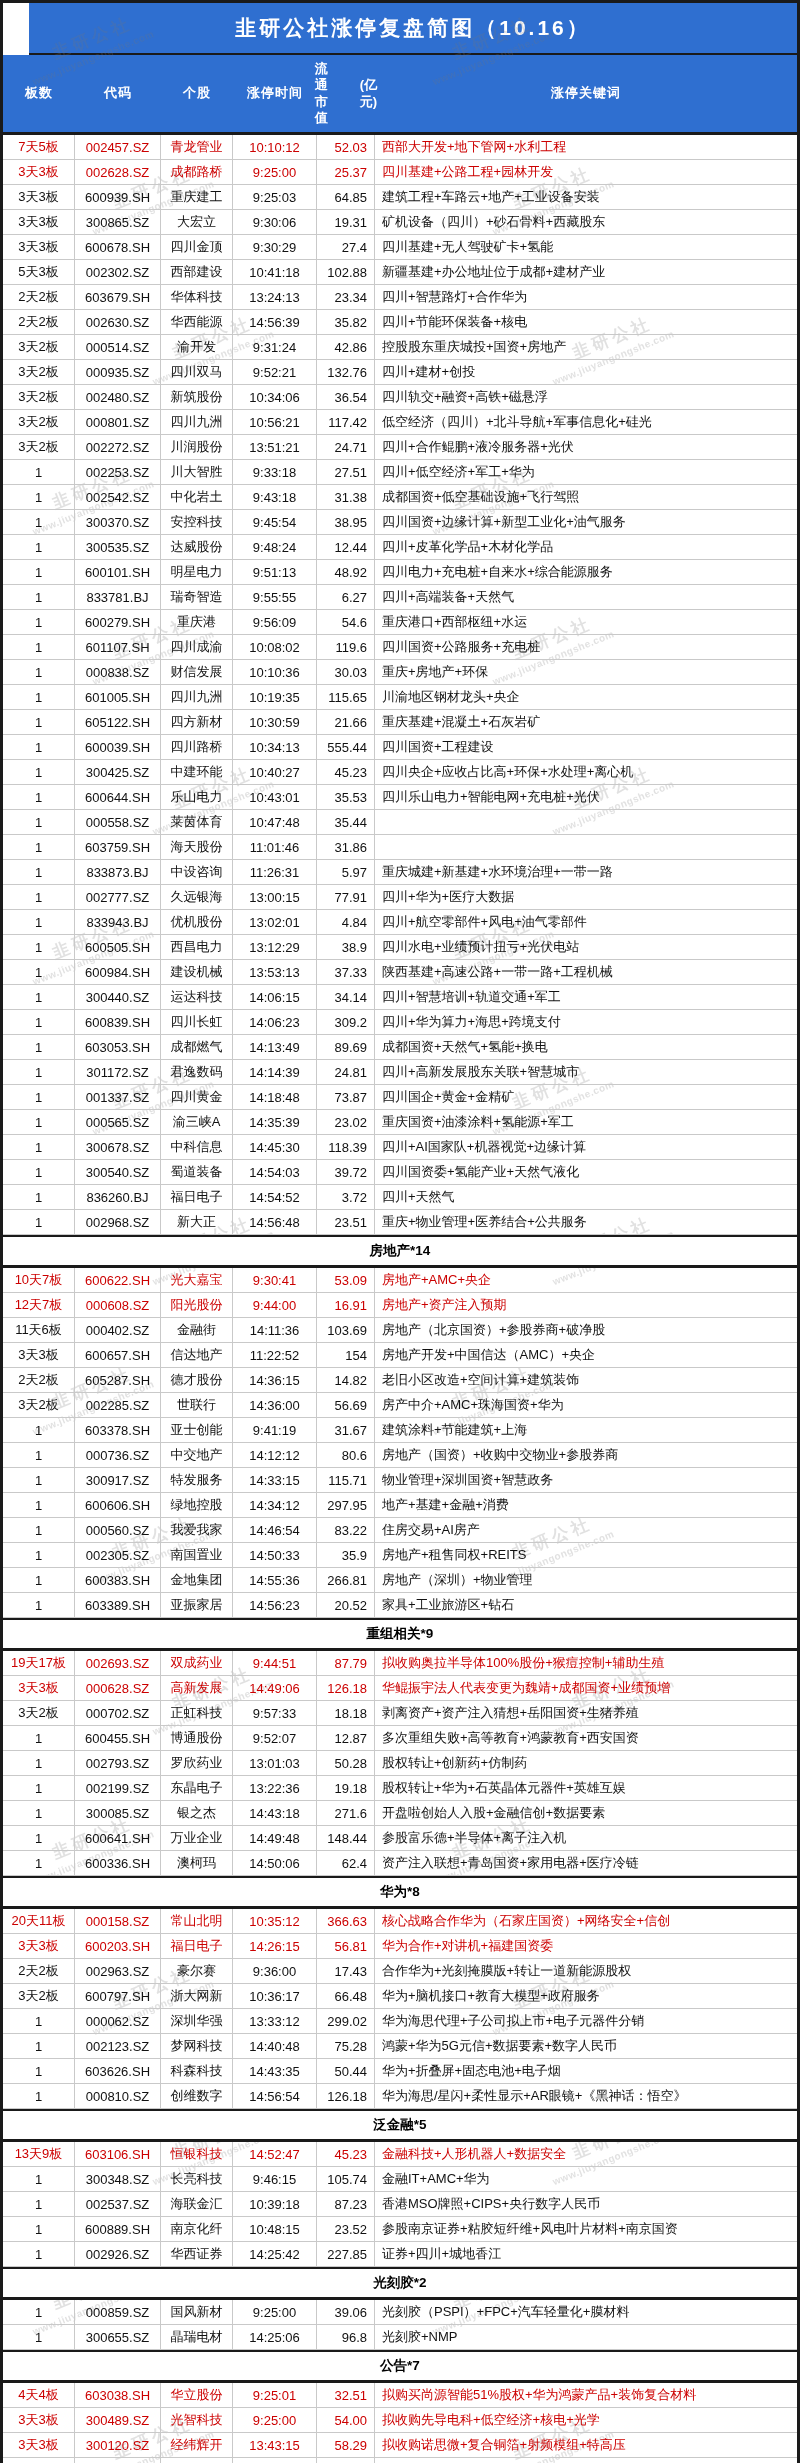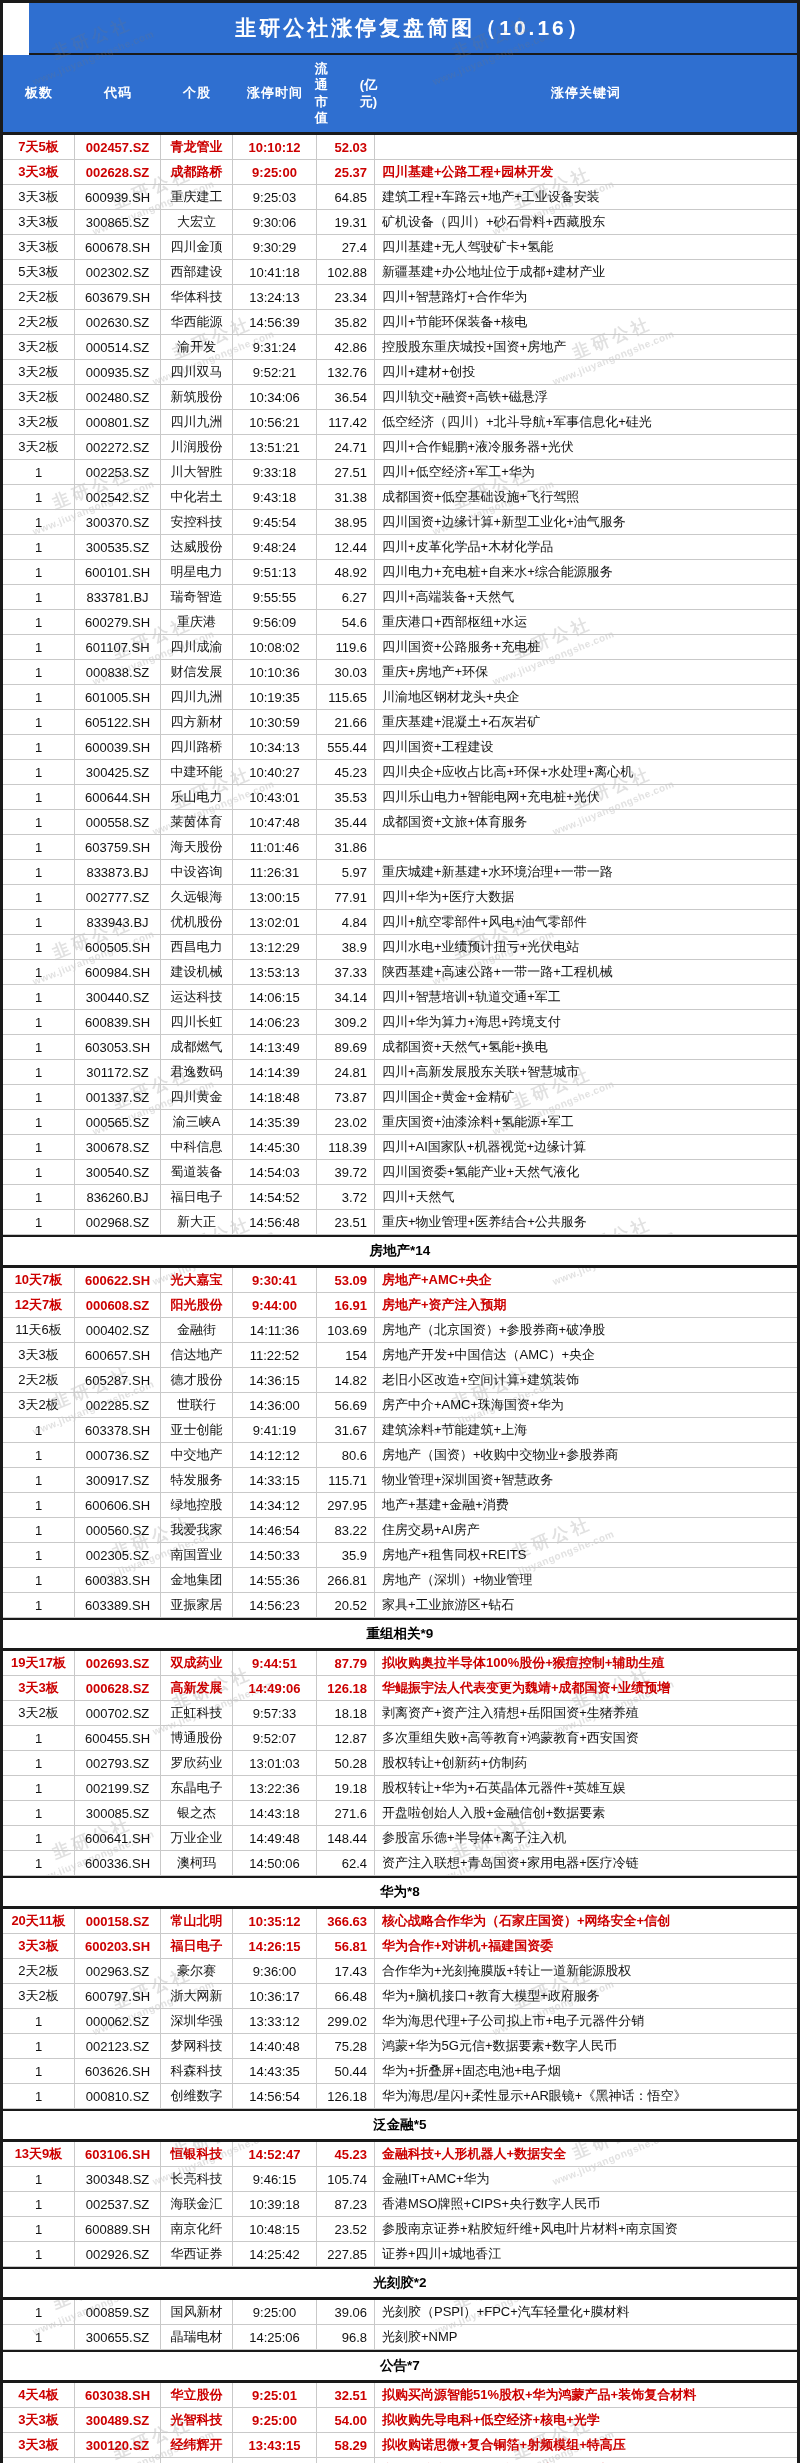--- a/index.html
+++ b/index.html
@@ -93,21 +93,21 @@
     align-items:center;
     white-space:nowrap;
     overflow:hidden;
   }
   .row .cell.c1{justify-content:center;border-right:1px solid #c9c9c9;}
   .row .cell.c2{justify-content:center;border-right:1px solid #c9c9c9;}
   .row .cell.c3{justify-content:center;border-right:1px solid #c9c9c9;}
   .row .cell.c4{justify-content:center;border-right:1px solid #c9c9c9;}
   .row .cell.c5{justify-content:flex-end;padding-right:7px;border-right:1px solid #c9c9c9;}
   .row .cell.c6{justify-content:flex-start;padding-left:7px;}
-  .row.hot{color:#cc0000;font-weight:bold;}
+  .row.hot{color:#cc0000;font-weight:normal;}
   .row.hot .cell{color:#cc0000;}
 
   
   .wm-layer{
     position:absolute;
     inset:0;
     pointer-events:none;
     z-index:1;
     overflow:hidden;
   }
@@ -212,20 +212,21 @@
     <div class="c c6">涨停关键词</div>
   </div>
 
   <div id="body">
       <div class="row hot">
         <div class="cell c1">7天5板</div>
         <div class="cell c2">002457.SZ</div>
         <div class="cell c3">青龙管业</div>
         <div class="cell c4">10:10:12</div>
         <div class="cell c5">52.03</div>
+        <div class="cell c6">西部大开发+地下管网+水利工程</div>
       </div>
       <div class="row hot">
         <div class="cell c1">3天3板</div>
         <div class="cell c2">002628.SZ</div>
         <div class="cell c3">成都路桥</div>
         <div class="cell c4">9:25:00</div>
         <div class="cell c5">25.37</div>
         <div class="cell c6">四川基建+公路工程+园林开发</div>
       </div>
       <div class="row">
@@ -427,21 +428,20 @@
         <div class="cell c4">10:43:01</div>
         <div class="cell c5">35.53</div>
         <div class="cell c6">四川乐山电力+智能电网+充电桩+光伏</div>
       </div>
       <div class="row">
         <div class="cell c1">1</div>
         <div class="cell c2">000558.SZ</div>
         <div class="cell c3">莱茵体育</div>
         <div class="cell c4">10:47:48</div>
         <div class="cell c5">35.44</div>
-        <div class="cell c6">成都国资+文旅+体育服务</div>
       </div>
       <div class="row">
         <div class="cell c1">1</div>
         <div class="cell c2">603759.SH</div>
         <div class="cell c3">海天股份</div>
         <div class="cell c4">11:01:46</div>
         <div class="cell c5">31.86</div>
       </div>
       <div class="row">
         <div class="cell c1">1</div>

